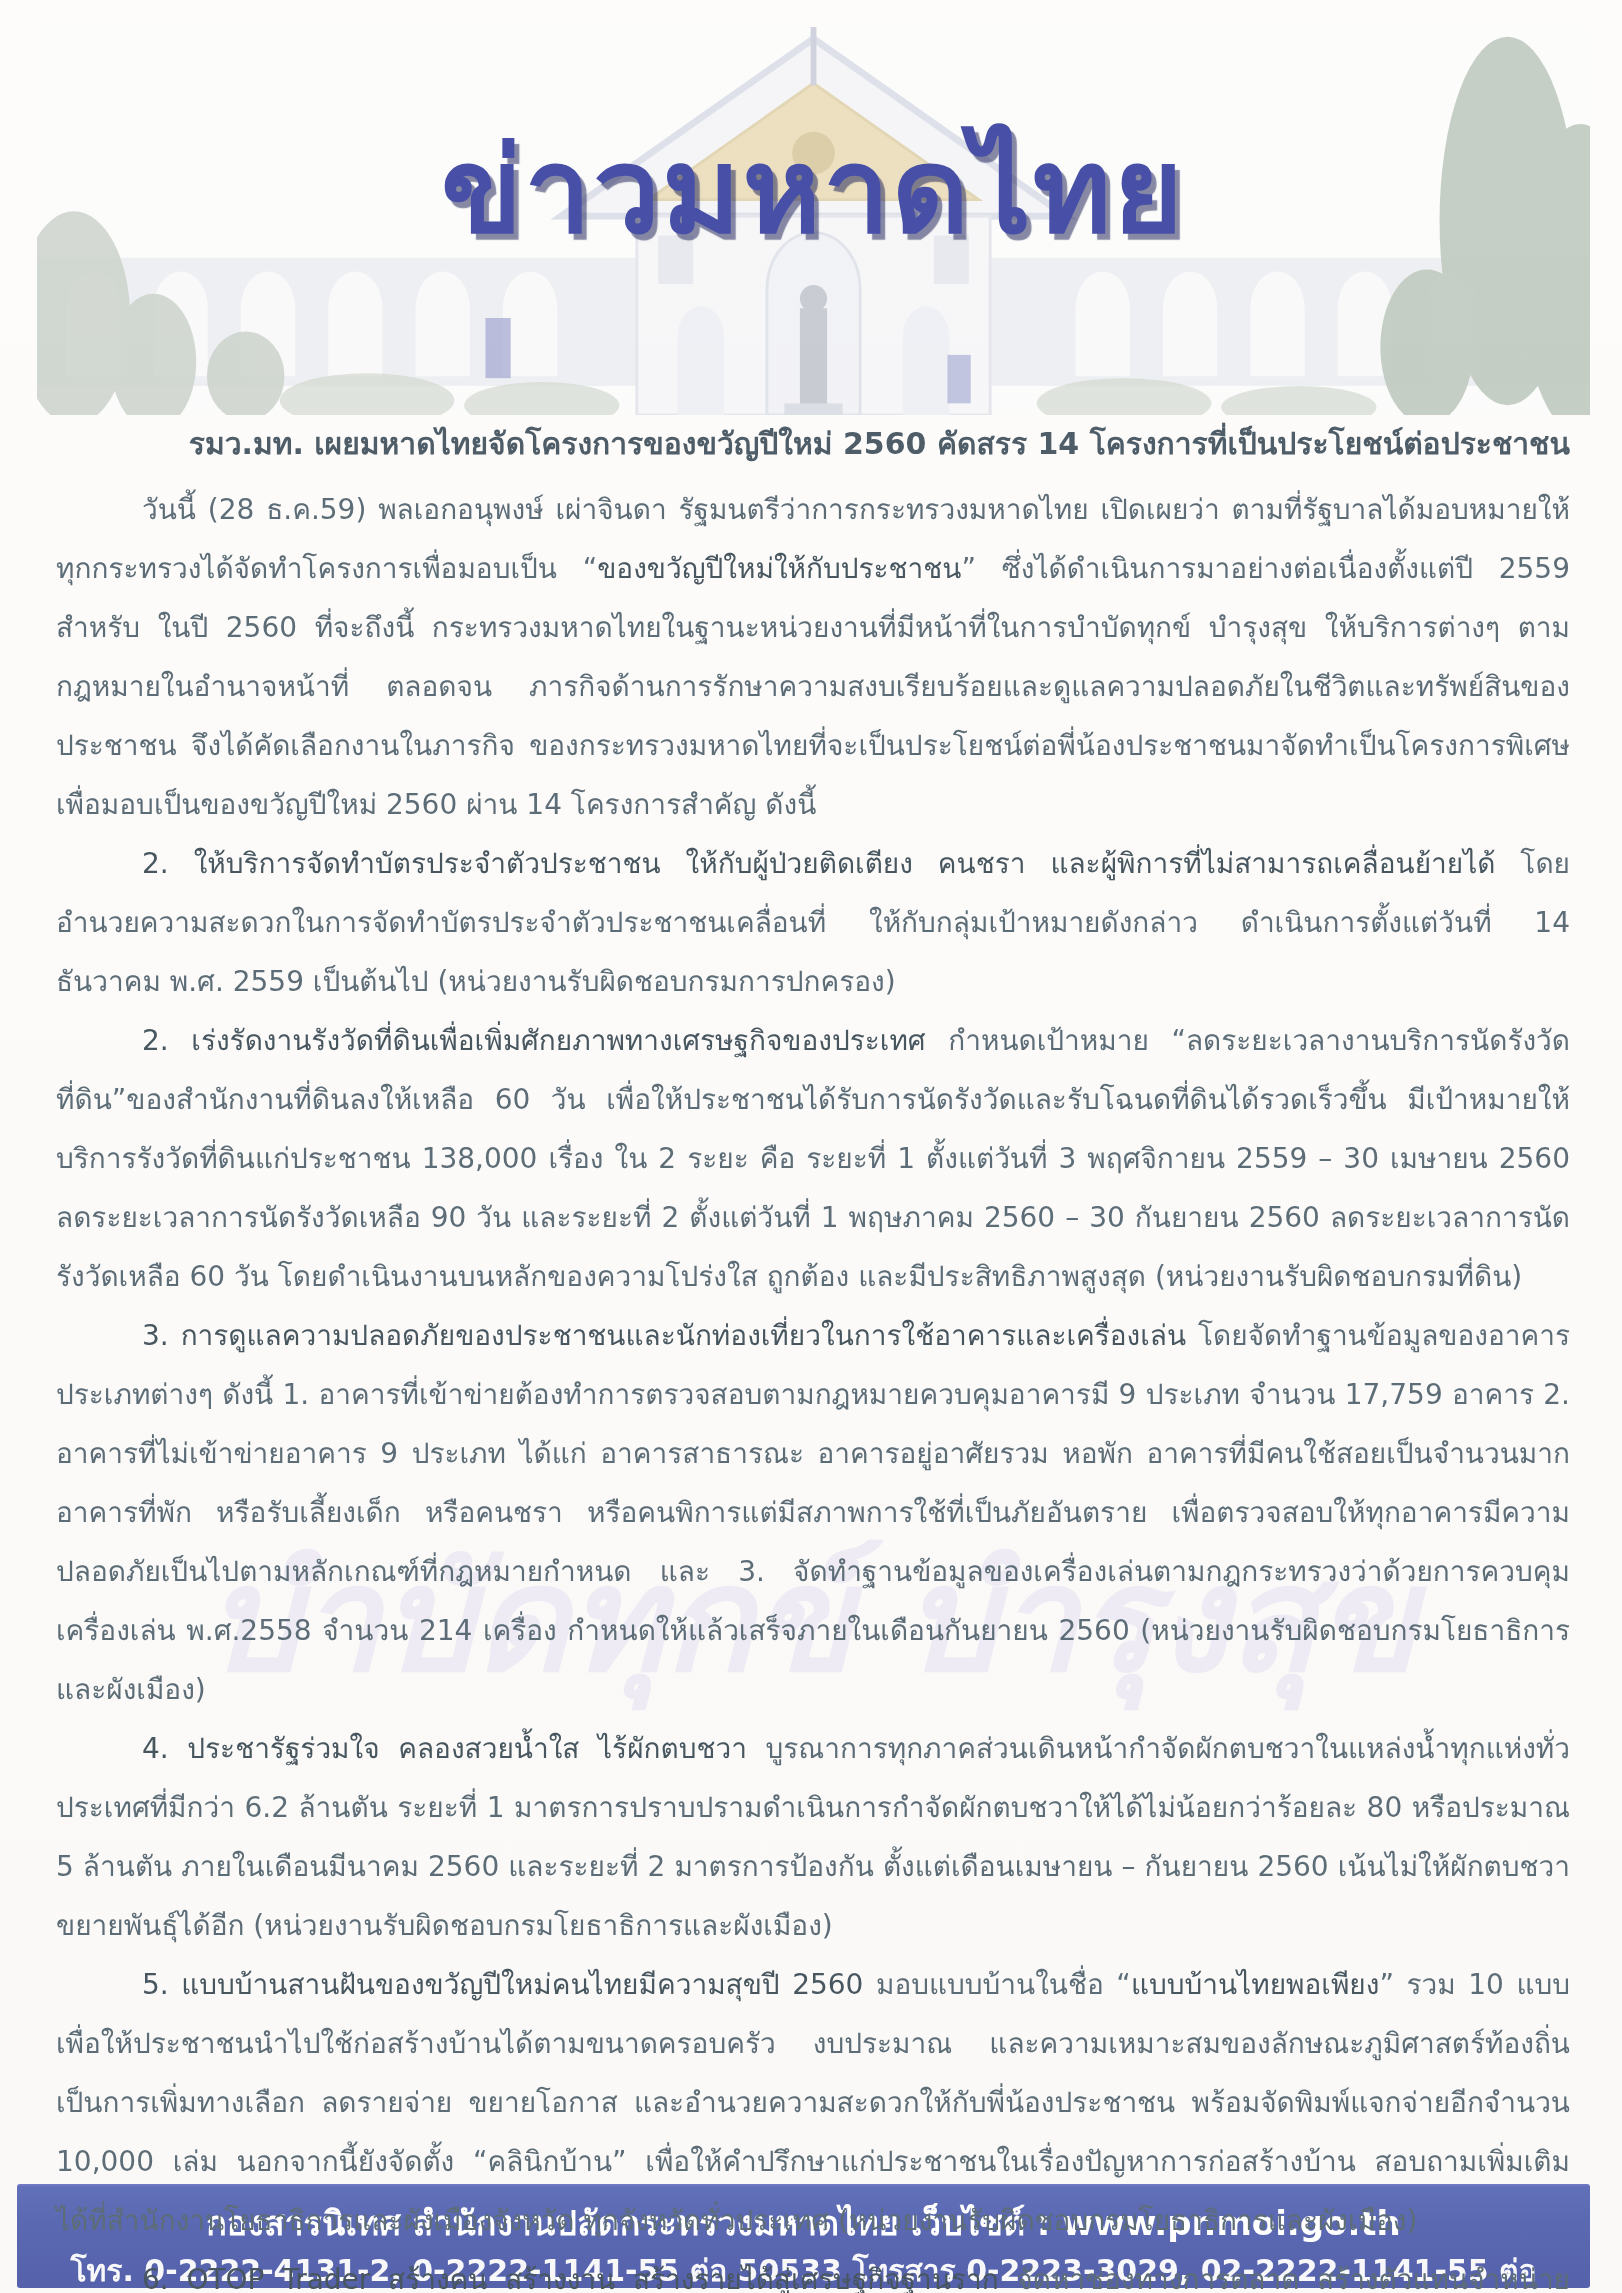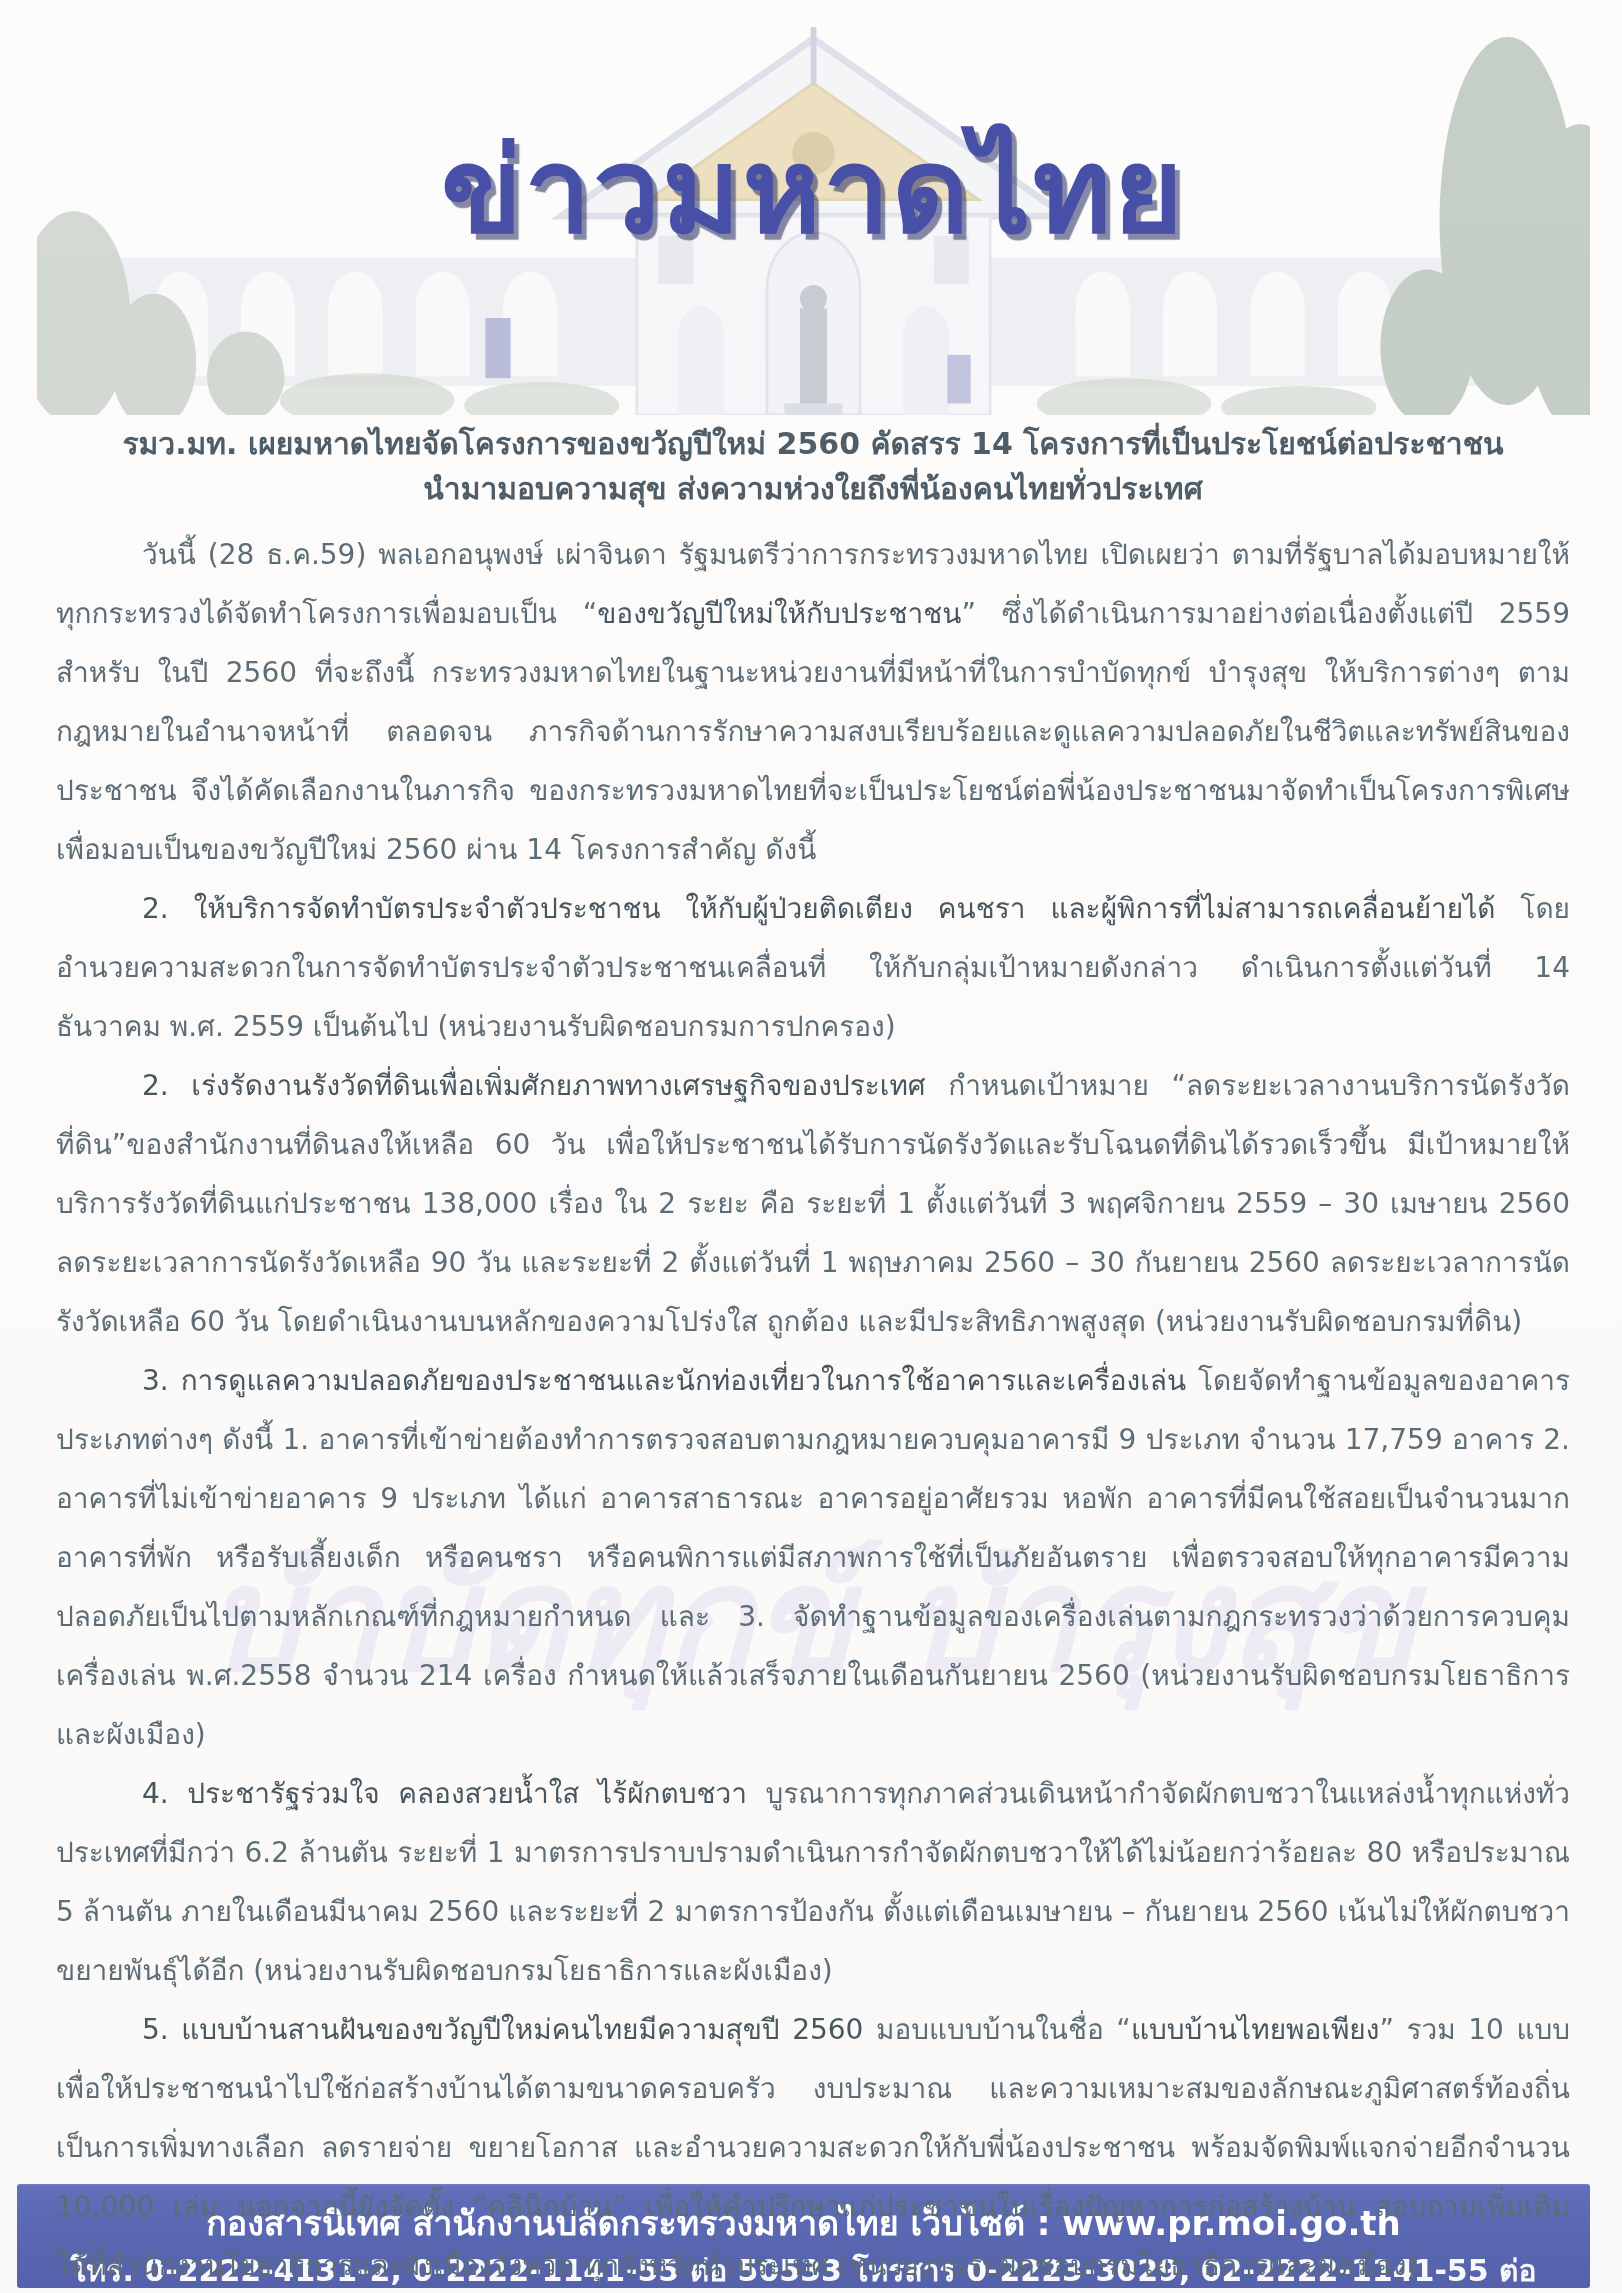--- a/index.html
+++ b/index.html
@@ -27,21 +27,21 @@
     text-align:center;
     font-size:119px;
     font-weight:bold;
     line-height:1.25;
     color:#4750a6;
     text-shadow:4.9px 5.9px 1px rgba(38,42,92,.55);
     letter-spacing:2px;
   }
   
   .headline{
-    text-align:center;
+    text-align:right;
     font-weight:bold;
     font-size:30px;
     line-height:45px;
     color:#4e5d68;
     margin-top:5.9px;
   }
   
   .doc-body{
     position:relative;
     z-index:1;
@@ -146,21 +146,20 @@
           <ellipse cx="1120" cy="388" rx="90" ry="26"></ellipse>
           <ellipse cx="1300" cy="392" rx="80" ry="22"></ellipse>
         </g>
       </g>
     </svg>
     <div class="masthead-title">ข่าวมหาดไทย</div>
   </div>
 
   <div class="headline">
     <div>รมว.มท. เผยมหาดไทยจัดโครงการของขวัญปีใหม่ 2560 คัดสรร 14 โครงการที่เป็นประโยชน์ต่อประชาชน</div>
-    <div>นำมามอบความสุข ส่งความห่วงใยถึงพี่น้องคนไทยทั่วประเทศ</div>
   </div>
 
   <div class="watermark">บำบัดทุกข์ บำรุงสุข</div>
 
   <div class="doc-body">
       <p><span>วันนี้ (28 ธ.ค.59) พลเอกอนุพงษ์ เผ่าจินดา รัฐมนตรีว่าการกระทรวงมหาดไทย เปิดเผยว่า ตามที่รัฐบาลได้มอบหมายให้ทุกกระทรวงได้จัดทำโครงการเพื่อมอบเป็น “</span><span class="bold">ของขวัญปีใหม่ให้กับประชาชน</span><span>”  ซึ่งได้ดำเนินการมาอย่างต่อเนื่องตั้งแต่ปี 2559 สำหรับ ในปี 2560  ที่จะถึงนี้ กระทรวงมหาดไทยในฐานะหน่วยงานที่มีหน้าที่ในการบำบัดทุกข์ บำรุงสุข ให้บริการต่างๆ ตามกฎหมายในอำนาจหน้าที่ ตลอดจน ภารกิจด้านการรักษาความสงบเรียบร้อยและดูแลความปลอดภัยในชีวิตและทรัพย์สินของประชาชน จึงได้คัดเลือกงานในภารกิจ ของกระทรวงมหาดไทยที่จะเป็นประโยชน์ต่อพี่น้องประชาชนมาจัดทำเป็นโครงการพิเศษเพื่อมอบเป็นของขวัญปีใหม่ 2560 ผ่าน 14 โครงการสำคัญ ดังนี้</span></p>
       <p><span class="bold">2. ให้บริการจัดทำบัตรประจำตัวประชาชน ให้กับผู้ป่วยติดเตียง คนชรา และผู้พิการที่ไม่สามารถเคลื่อนย้ายได้ </span><span>โดยอำนวยความสะดวกในการจัดทำบัตรประจำตัวประชาชนเคลื่อนที่ ให้กับกลุ่มเป้าหมายดังกล่าว ดำเนินการตั้งแต่วันที่ 14 ธันวาคม พ.ศ. 2559 เป็นต้นไป (หน่วยงานรับผิดชอบกรมการปกครอง)</span></p>
       <p><span class="bold">2. เร่งรัดงานรังวัดที่ดินเพื่อเพิ่มศักยภาพทางเศรษฐกิจของประเทศ </span><span>กำหนดเป้าหมาย “ลดระยะเวลางานบริการนัดรังวัดที่ดิน”ของสำนักงานที่ดินลงให้เหลือ 60 วัน เพื่อให้ประชาชนได้รับการนัดรังวัดและรับโฉนดที่ดินได้รวดเร็วขึ้น มีเป้าหมายให้บริการรังวัดที่ดินแก่ประชาชน 138,000 เรื่อง ใน 2 ระยะ คือ ระยะที่ 1 ตั้งแต่วันที่ 3 พฤศจิกายน 2559 – 30 เมษายน 2560 ลดระยะเวลาการนัดรังวัดเหลือ 90 วัน และระยะที่ 2 ตั้งแต่วันที่ 1 พฤษภาคม 2560 – 30 กันยายน 2560 ลดระยะเวลาการนัดรังวัดเหลือ 60  วัน โดยดำเนินงานบนหลักของความโปร่งใส ถูกต้อง และมีประสิทธิภาพสูงสุด (หน่วยงานรับผิดชอบกรมที่ดิน)</span></p>
       <p><span class="bold">3.  การดูแลความปลอดภัยของประชาชนและนักท่องเที่ยวในการใช้อาคารและเครื่องเล่น </span><span>โดยจัดทำฐานข้อมูลของอาคารประเภทต่างๆ ดังนี้ 1.  อาคารที่เข้าข่ายต้องทำการตรวจสอบตามกฎหมายควบคุมอาคารมี 9  ประเภท จำนวน 17,759 อาคาร 2.  อาคารที่ไม่เข้าข่ายอาคาร 9  ประเภท ได้แก่ อาคารสาธารณะ อาคารอยู่อาศัยรวม หอพัก อาคารที่มีคนใช้สอยเป็นจำนวนมาก อาคารที่พัก หรือรับเลี้ยงเด็ก หรือคนชรา หรือคนพิการแต่มีสภาพการใช้ที่เป็นภัยอันตราย เพื่อตรวจสอบให้ทุกอาคารมีความปลอดภัยเป็นไปตามหลักเกณฑ์ที่กฎหมายกำหนด และ 3.  จัดทำฐานข้อมูลของเครื่องเล่นตามกฎกระทรวงว่าด้วยการควบคุมเครื่องเล่น พ.ศ.2558  จำนวน 214  เครื่อง กำหนดให้แล้วเสร็จภายในเดือนกันยายน 2560  (หน่วยงานรับผิดชอบกรมโยธาธิการและผังเมือง)</span></p>
       <p><span class="bold">4. ประชารัฐร่วมใจ คลองสวยน้ำใส ไร้ผักตบชวา </span><span>บูรณาการทุกภาคส่วนเดินหน้ากำจัดผักตบชวาในแหล่งน้ำทุกแห่งทั่วประเทศที่มีกว่า 6.2  ล้านตัน ระยะที่ 1  มาตรการปราบปรามดำเนินการกำจัดผักตบชวาให้ได้ไม่น้อยกว่าร้อยละ 80  หรือประมาณ 5 ล้านตัน ภายในเดือนมีนาคม 2560 และระยะที่ 2 มาตรการป้องกัน ตั้งแต่เดือนเมษายน – กันยายน 2560 เน้นไม่ให้ผักตบชวาขยายพันธุ์ได้อีก (หน่วยงานรับผิดชอบกรมโยธาธิการและผังเมือง)</span></p>

